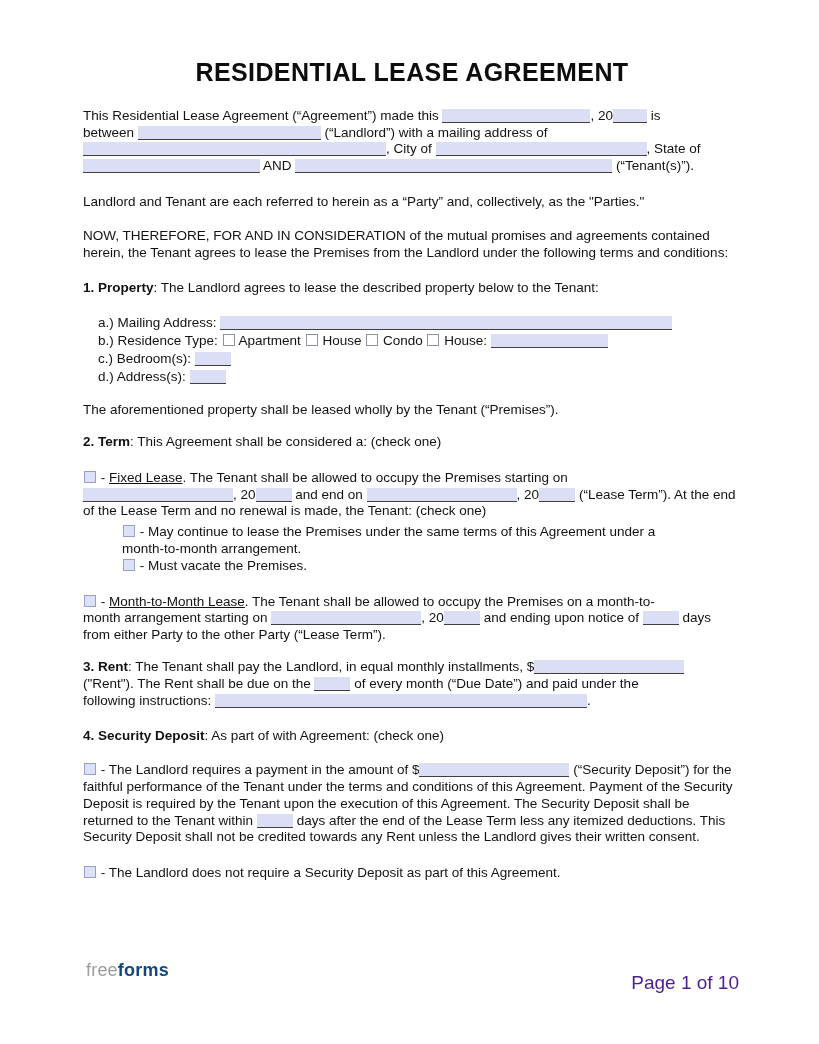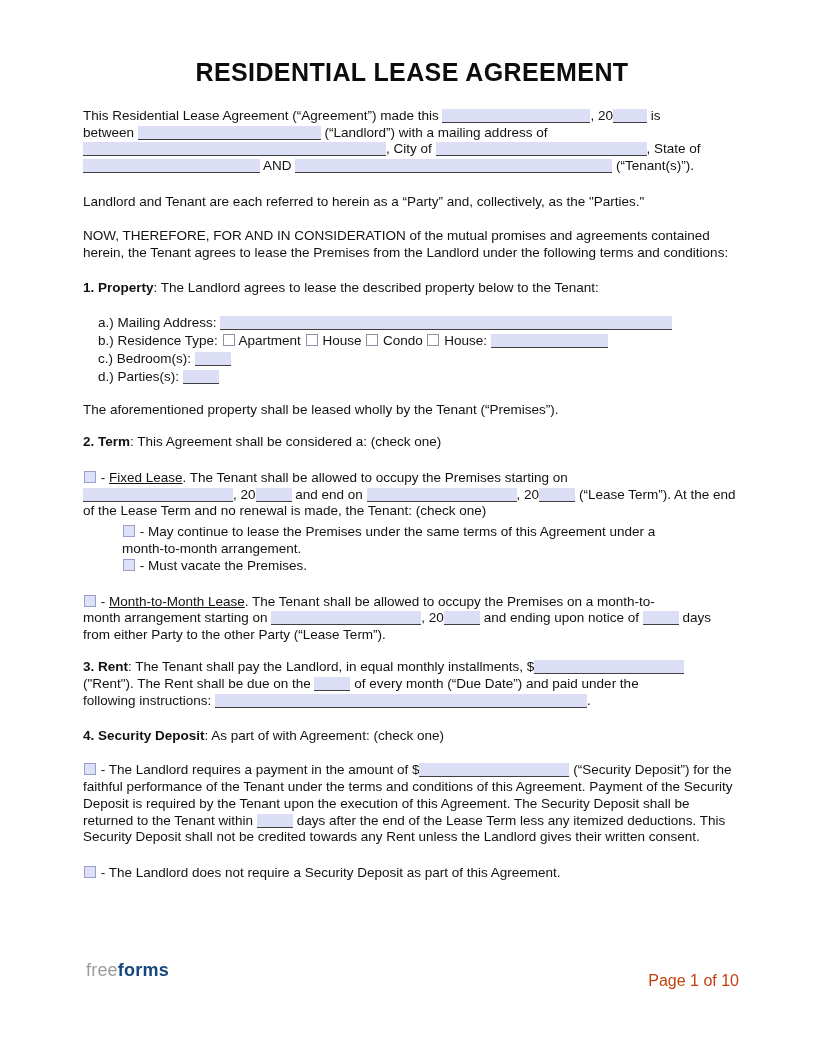--- a/index.html
+++ b/index.html
@@ -28,41 +28,41 @@
     border-bottom:1px solid #3f3f3f;vertical-align:-3px;
   }
   .cb{
     display:inline-block;width:10px;height:10px;box-sizing:content-box;
     border:1px solid #9a9ecb;background:#dde1f7;vertical-align:-1px;margin:0 1px;
   }
   .cb.white{background:#ffffff;border-color:#8d93a4;}
   .footer-logo{position:absolute;left:86px;top:960px;font-size:18px;letter-spacing:0.2px;}
   .logo-free{color:#9d9d9d;font-weight:400;}
   .logo-forms{color:#16477c;font-weight:700;}
-  .page-num{position:absolute;right:80px;top:972px;font-size:16px;color:#c2410c;}
+  .page-num{position:absolute;right:80px;top:972px;font-size:19px;color:#4c1d95;}
 </style>
 </head>
 <body>
 
 <div class="doc">
   <h1 class="title">RESIDENTIAL LEASE AGREEMENT</h1>
 
   <p class="mb-lg"><span>This Residential Lease Agreement (“Agreement”) made this </span><span class="fld" style="width: 148px;"></span><span>, 20</span><span class="fld" style="width: 34px;"></span><span> is</span><br><span>between </span><span class="fld" style="width: 183px;"></span><span> (“Landlord”) with a mailing address of</span><br><span class="fld" style="width: 303px;"></span><span>, City of </span><span class="fld" style="width: 211px;"></span><span>, State of</span><br><span class="fld" style="width: 177px;"></span><span> AND </span><span class="fld" style="width: 317px;"></span><span> (“Tenant(s)”).</span></p>
 
   <p><span>Landlord and Tenant are each referred to herein as a “Party” and, collectively, as the "Parties."</span></p>
 
   <p class="mb-lg"><span>NOW, THEREFORE, FOR AND IN CONSIDERATION of the mutual promises and agreements contained herein, the Tenant agrees to lease the Premises from the Landlord under the following terms and conditions:</span></p>
 
   <p><span class="bold">1. Property</span><span>: The Landlord agrees to lease the described property below to the Tenant:</span></p>
 
   <div class="list">
     <div class="li"><span>a.) Mailing Address: </span><span class="fld" style="width: 452px;"></span></div>
     <div class="li"><span>b.) Residence Type: </span><span class="cb white"></span><span> Apartment </span><span class="cb white"></span><span> House </span><span class="cb white"></span><span> Condo </span><span class="cb white"></span><span> House: </span><span class="fld" style="width: 117px;"></span></div>
     <div class="li"><span>c.) Bedroom(s): </span><span class="fld" style="width: 36px;"></span></div>
-    <div class="li"><span>d.) Parties(s): </span><span class="fld" style="width: 36px;"></span></div>
+    <div class="li"><span>d.) Address(s): </span><span class="fld" style="width: 36px;"></span></div>
   </div>
 
   <p class="mb-sm"><span>The aforementioned property shall be leased wholly by the Tenant (“Premises”).</span></p>
 
   <p class="mb-lg"><span class="bold">2. Term</span><span>: This Agreement shall be considered a: (check one)</span></p>
 
   <p class="mb-xs"><span class="cb"></span><span> - </span><span class="iu">Fixed Lease</span><span>. The Tenant shall be allowed to occupy the Premises starting on</span><br><span class="fld" style="width: 150px;"></span><span>, 20</span><span class="fld" style="width: 36px;"></span><span> and end on </span><span class="fld" style="width: 150px;"></span><span>, 20</span><span class="fld" style="width: 36px;"></span><span> (“Lease Term”). At the end</span><br><span>of the Lease Term and no renewal is made, the Tenant: (check one)</span></p>
 
   <div class="sub">
     <p><span class="cb"></span><span> - May continue to lease the Premises under the same terms of this Agreement under a</span><br><span>month-to-month arrangement.</span></p>

